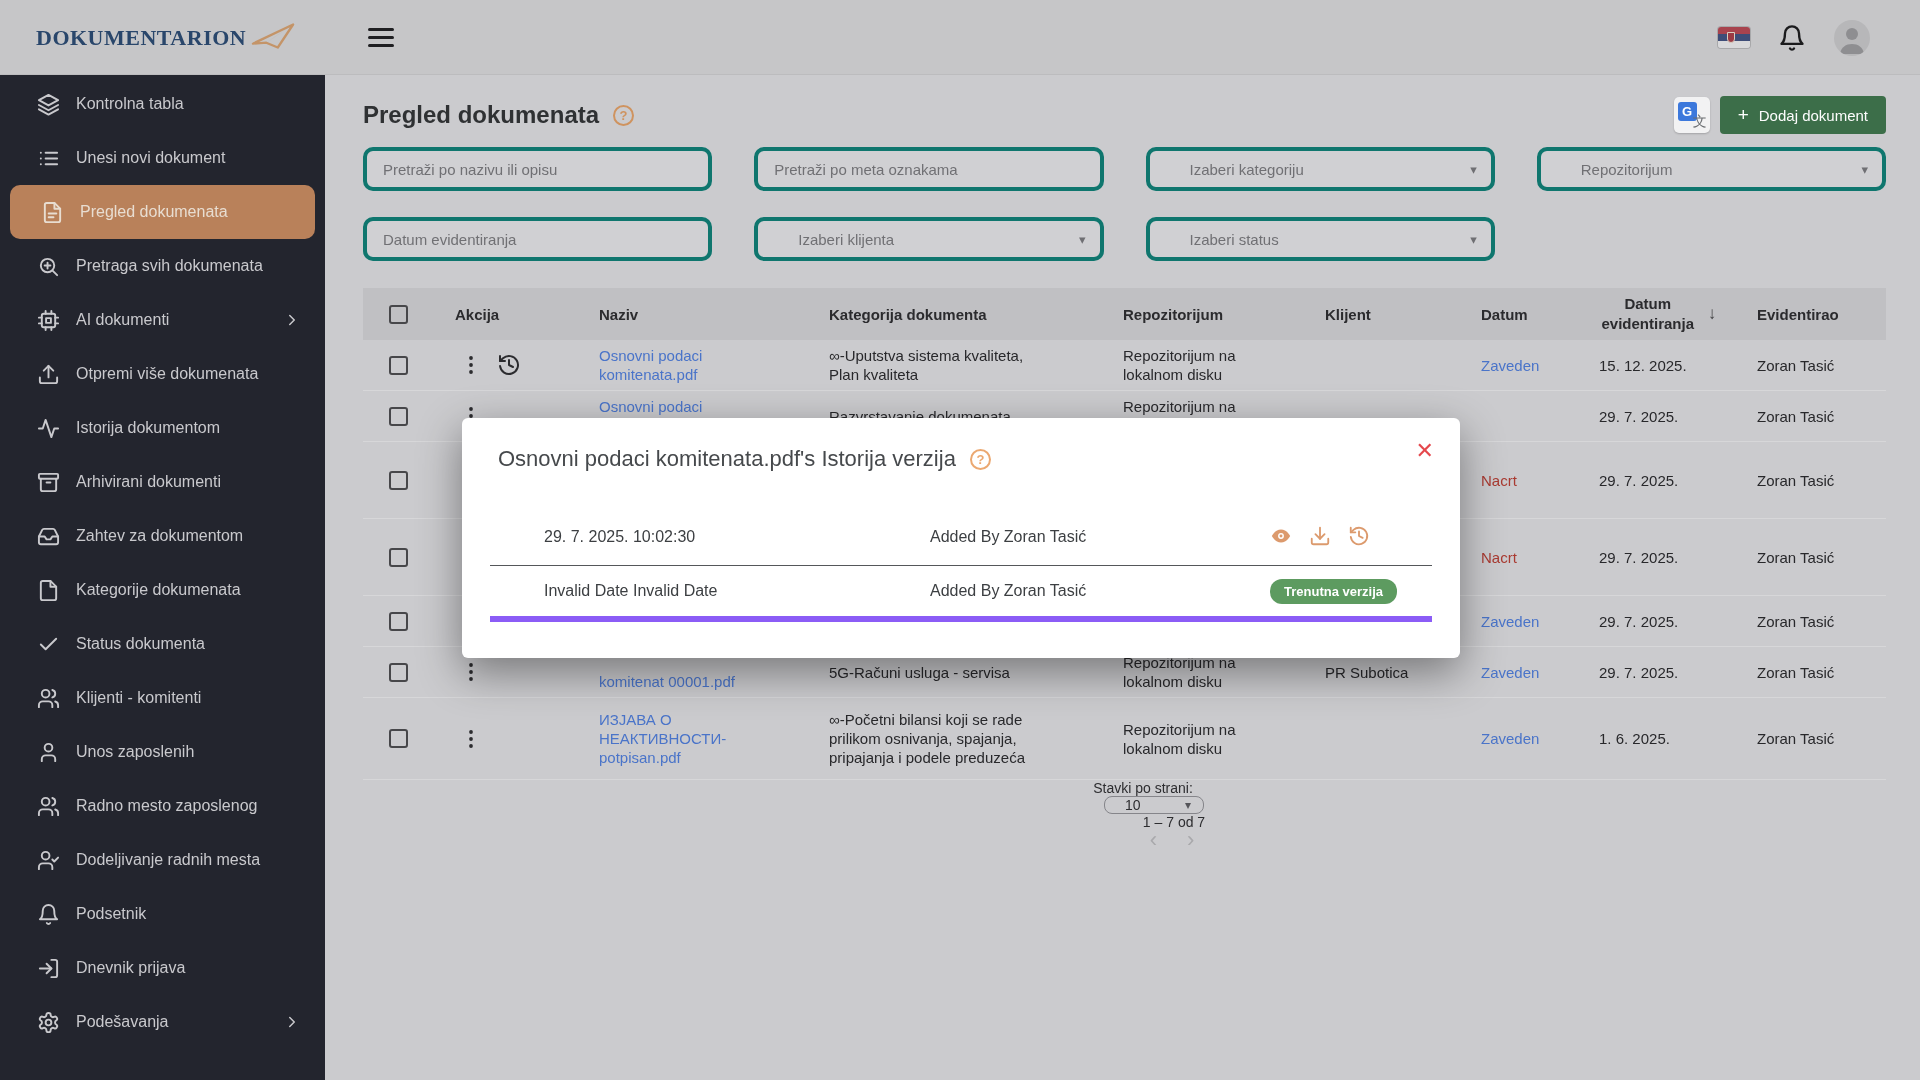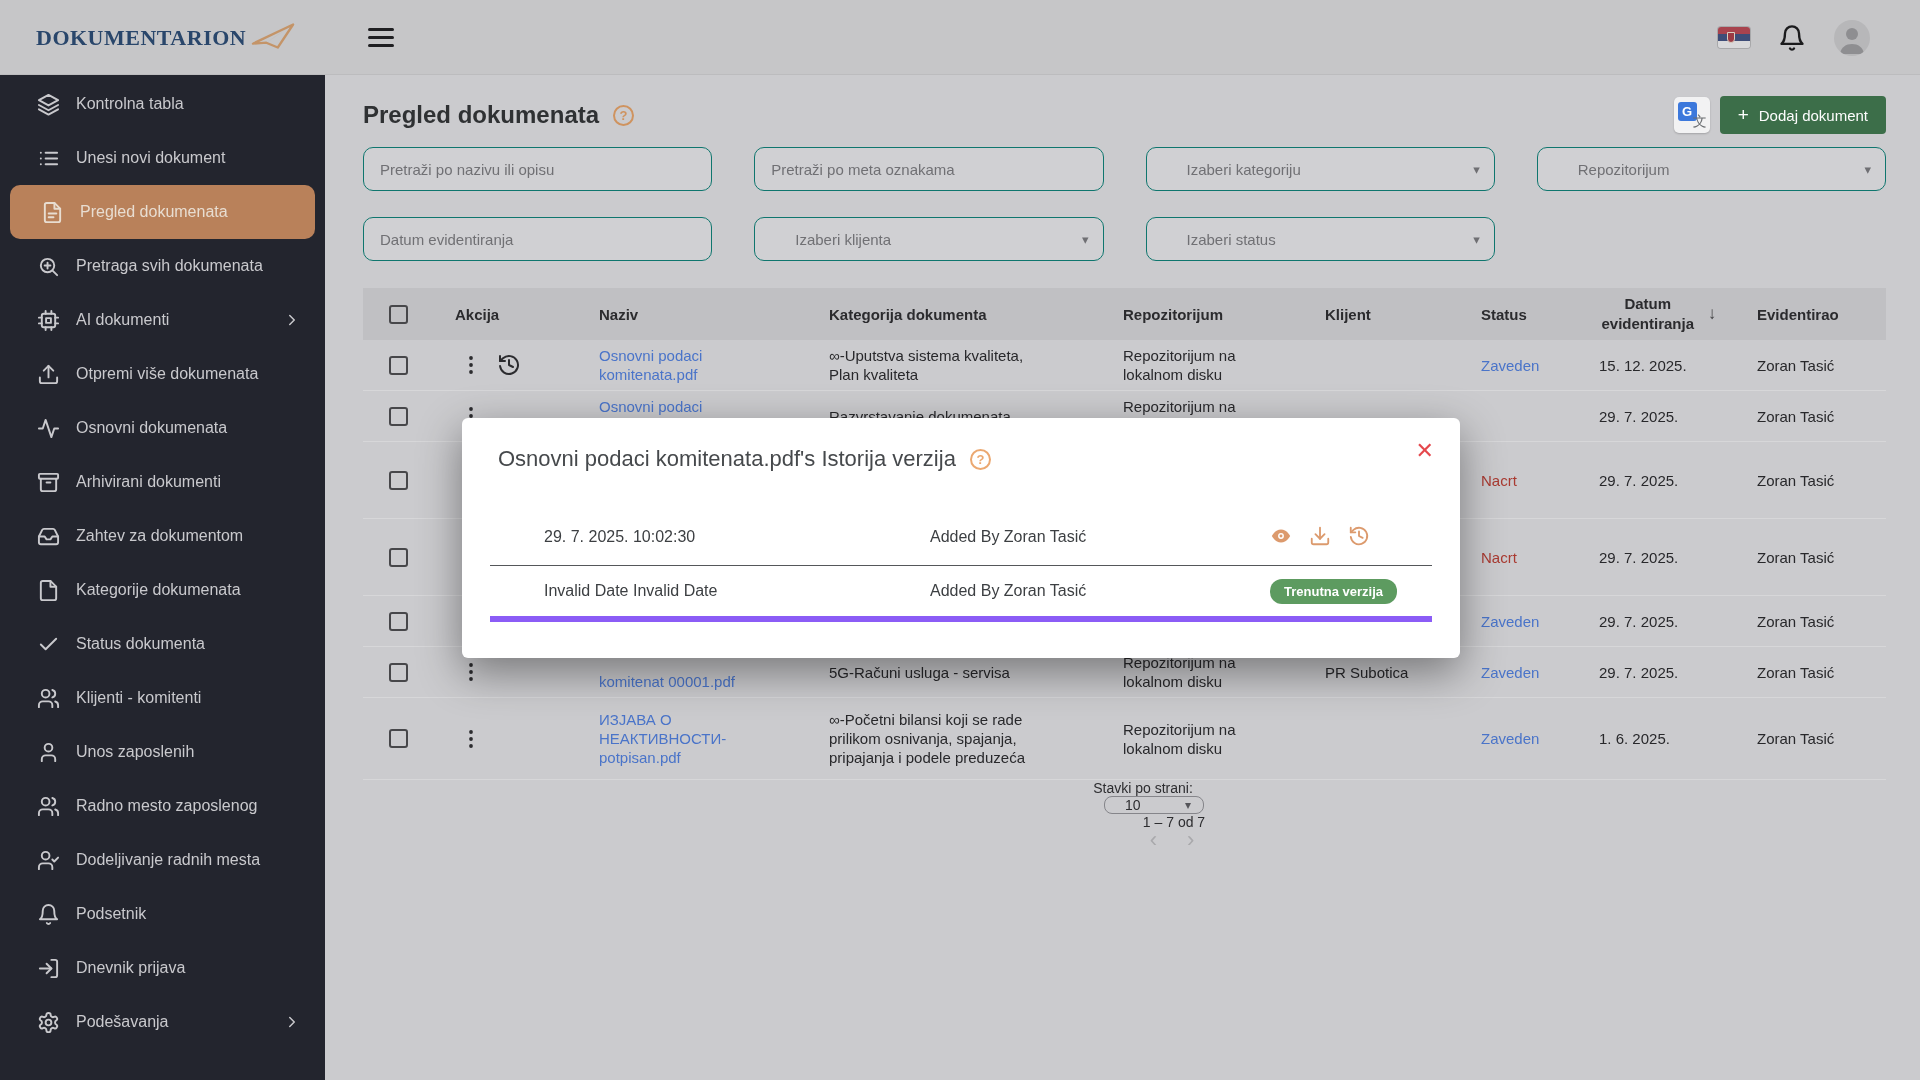--- a/index.html
+++ b/index.html
@@ -53,21 +53,21 @@
   .translate-btn .g{position:absolute;left:4px;top:5px;width:19px;height:19px;background:#3c78dc;color:#fff;
     border-radius:3px;font-size:13px;font-weight:700;display:flex;align-items:center;justify-content:center;}
   .translate-btn .zh{position:absolute;right:3px;bottom:2px;font-size:14px;color:#6b6e72;}
   .add-btn{height:38px;background:#3c6e49;color:#fdfdfd;border:none;border-radius:4px;
     font-size:15px;padding:0 18px;display:flex;align-items:center;gap:10px;cursor:pointer;
     font-family:inherit;}
   .add-btn .plus{font-size:19px;font-weight:400;}
 
   
   .filters{display:grid;grid-template-columns:repeat(4,1fr);column-gap:42px;row-gap:26px;margin-top:8px;}
-  .filter-field{height:44px;border:1px solid #0f766e;border-radius:10px;background:#d0d0d3;
+  .filter-field{height:44px;border:4px solid #0f766e;border-radius:10px;background:#d0d0d3;
     display:flex;align-items:center;padding:0 16px;color:#707074;font-size:15px;position:relative;cursor:text;}
   .filter-field.select{cursor:pointer;padding-left:40px;}
   .filter-caret{position:absolute;right:14px;color:#6f6f73;font-size:13px;}
 
   
   .table{margin-top:27px;--cols:70px 152px 230px 294px 202px 144px 114px 174px 143px;}
   .thead{display:grid;grid-template-columns:var(--cols);background:#c0c0c3;height:52px;
     align-items:center;font-weight:700;color:#2b2b2e;font-size:15px;}
   .trow{display:grid;grid-template-columns:var(--cols);align-items:center;
     border-bottom:1px solid #d7d7d9;font-size:15px;color:#28282b;}
@@ -236,21 +236,21 @@
     <span class="side-label">Otpremi više dokumenata</span>
 
   </div>
 
   <div class="side-item">
     <span class="side-icon">
         <svg viewBox="0 0 24 24" fill="none" stroke="currentColor" stroke-width="2" stroke-linecap="round" stroke-linejoin="round">
           <polyline points="22 12 18 12 15 21 9 3 6 12 2 12"></polyline>
         </svg>
       </span>
-    <span class="side-label">Osnovni dokumenata</span>
+    <span class="side-label">Istorija dokumentom</span>
 
   </div>
 
   <div class="side-item">
     <span class="side-icon">
         <svg viewBox="0 0 24 24" fill="none" stroke="currentColor" stroke-width="2" stroke-linecap="round" stroke-linejoin="round">
           <rect x="2" y="3" width="20" height="5" rx="1"></rect>
           <path d="M4 8v11a2 2 0 0 0 2 2h12a2 2 0 0 0 2-2V8"></path>
           <path d="M10 12h4"></path>
         </svg>
@@ -437,21 +437,21 @@
   <div class="table">
     <div class="thead">
       <div class="cell c-check">
           <span class="checkbox"></span>
         </div>
       <div class="cell" style="padding-left:22px;">Akcija</div>
       <div class="cell">Naziv</div>
       <div class="cell">Kategorija dokumenta</div>
       <div class="cell">Repozitorijum</div>
       <div class="cell">Klijent</div>
-      <div class="cell c-status">Status</div>
+      <div class="cell c-status">Datum</div>
       <div class="head-datum">
         <span class="lbl">Datum evidentiranja</span>
         <span class="sort-icon">↓</span>
       </div>
       <div class="cell">Evidentirao</div>
     </div>
     <div id="tbody">
     <div class="trow" style="min-height: 51px;">
       <div class="cell c-check">
             <span class="checkbox"></span>

